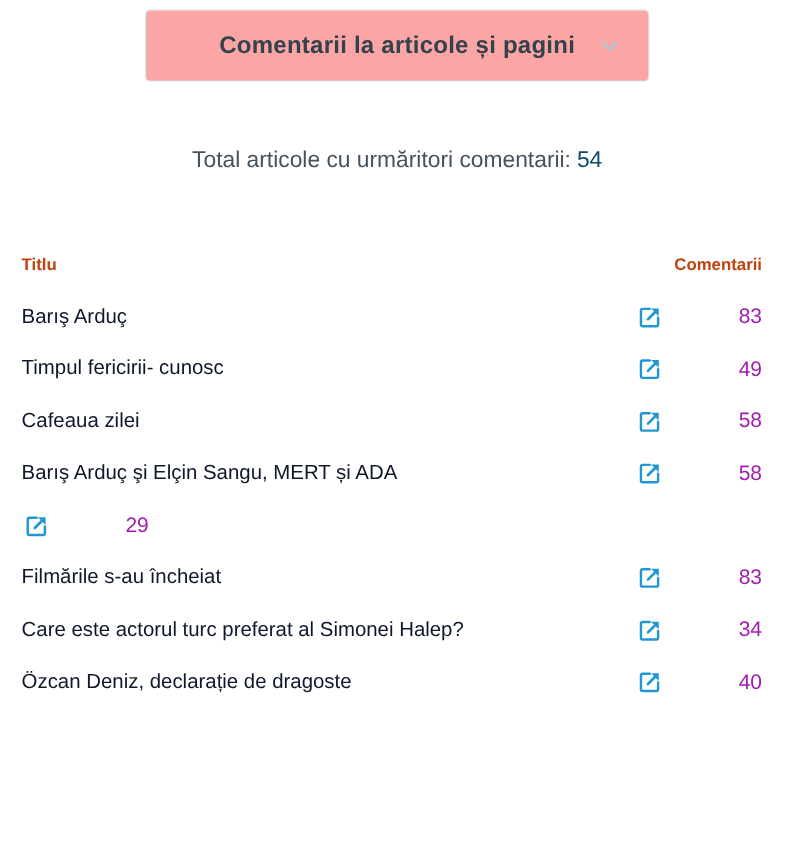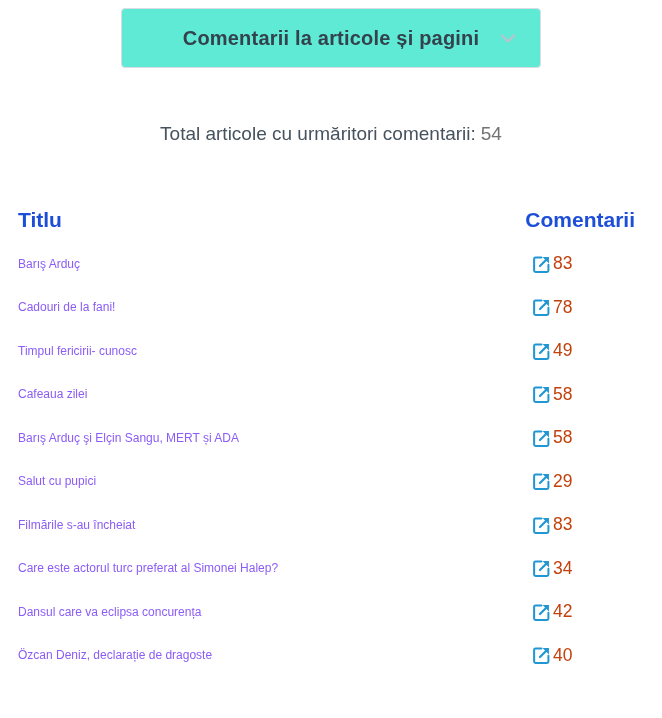--- a/index.html
+++ b/index.html
@@ -11,21 +11,21 @@
     overflow: hidden;
   }
   .page { width: 662px; height: 718px; position: relative; }
 
   
   .dropdown-wrap { padding-top: 8px; display: flex; justify-content: center; }
   .dropdown {
     position: relative;
     width: 420px;
     height: 60px;
-    background: #5eead4;
+    background: #fca5a5;
     border: 1px solid #d8dde3;
     border-radius: 4px;
     display: flex;
     align-items: center;
     justify-content: center;
     cursor: pointer;
     font-family: "Liberation Sans", sans-serif;
   }
   .dropdown-label {
     font-size: 20px;
@@ -45,66 +45,66 @@
 
   
   .summary {
     margin-top: 54px;
     text-align: center;
     font-size: 19px;
     color: #46535e;
     line-height: 24px;
   }
   .summary .count-link {
-    color: #737373;
+    color: #0c4a6e;
     text-decoration: none;
     cursor: pointer;
     margin-left: 5px;
   }
 
   
   .table { margin-top: 52px; padding: 0 27px 0 18px; }
   .thead {
     height: 44px;
     display: flex;
     align-items: center;
     justify-content: space-between;
-    font-size: 21px;
+    font-size: 14px;
     font-weight: 700;
-    color: #1d4ed8;
+    color: #c2410c;
   }
   .row {
     height: 43.5px;
     display: flex;
     align-items: center;
   }
   .title-link {
     flex: 1;
-    font-size: 12px;
-    color: #8b5cf6;
+    font-size: 17px;
+    color: #0f172a;
     text-decoration: none;
     cursor: pointer;
     white-space: nowrap;
     overflow: hidden;
     text-overflow: ellipsis;
   }
   .ext {
     width: 24px;
     display: flex;
     align-items: center;
     justify-content: flex-end;
     color: #2097d3;
     cursor: pointer;
     text-decoration: none;
   }
   .count {
     width: 82px;
-    text-align: left;
+    text-align: right;
     font-size: 17.5px;
-    color: #c2410c;
+    color: #a21caf;
   }
 </style>
 </head>
 <body>
 
 <div class="page">
 
   <div class="dropdown-wrap">
     <button class="dropdown">
       <span class="dropdown-label">Comentarii la articole și pagini</span>
@@ -130,31 +130,20 @@
       <svg viewBox="0 0 24 24" width="22" height="22">
         <path d="M19 12.8 V19 a1.6 1.6 0 0 1 -1.6 1.6 H5 A1.6 1.6 0 0 1 3.4 19 V6.4 A1.6 1.6 0 0 1 5 4.8 h6.4" fill="none" stroke="currentColor" stroke-width="2.2" stroke-linecap="round"></path>
         <path d="M9.8 14.2 L17.5 6.5" fill="none" stroke="currentColor" stroke-width="2.4" stroke-linecap="round"></path>
         <path d="M12.6 4.4 h7 v7 z" fill="currentColor"></path>
       </svg>
     </a>
     <span class="count">83</span>
   </div>
 
 
-  <div class="row">
-    <a class="title-link">Cadouri de la fani!</a>
-    <a class="ext">
-      <svg viewBox="0 0 24 24" width="22" height="22">
-        <path d="M19 12.8 V19 a1.6 1.6 0 0 1 -1.6 1.6 H5 A1.6 1.6 0 0 1 3.4 19 V6.4 A1.6 1.6 0 0 1 5 4.8 h6.4" fill="none" stroke="currentColor" stroke-width="2.2" stroke-linecap="round"></path>
-        <path d="M9.8 14.2 L17.5 6.5" fill="none" stroke="currentColor" stroke-width="2.4" stroke-linecap="round"></path>
-        <path d="M12.6 4.4 h7 v7 z" fill="currentColor"></path>
-      </svg>
-    </a>
-    <span class="count">78</span>
-  </div>
 
   <div class="row">
     <a class="title-link">Timpul fericirii- cunosc</a>
     <a class="ext">
       <svg viewBox="0 0 24 24" width="22" height="22">
         <path d="M19 12.8 V19 a1.6 1.6 0 0 1 -1.6 1.6 H5 A1.6 1.6 0 0 1 3.4 19 V6.4 A1.6 1.6 0 0 1 5 4.8 h6.4" fill="none" stroke="currentColor" stroke-width="2.2" stroke-linecap="round"></path>
         <path d="M9.8 14.2 L17.5 6.5" fill="none" stroke="currentColor" stroke-width="2.4" stroke-linecap="round"></path>
         <path d="M12.6 4.4 h7 v7 z" fill="currentColor"></path>
       </svg>
     </a>
@@ -179,21 +168,20 @@
       <svg viewBox="0 0 24 24" width="22" height="22">
         <path d="M19 12.8 V19 a1.6 1.6 0 0 1 -1.6 1.6 H5 A1.6 1.6 0 0 1 3.4 19 V6.4 A1.6 1.6 0 0 1 5 4.8 h6.4" fill="none" stroke="currentColor" stroke-width="2.2" stroke-linecap="round"></path>
         <path d="M9.8 14.2 L17.5 6.5" fill="none" stroke="currentColor" stroke-width="2.4" stroke-linecap="round"></path>
         <path d="M12.6 4.4 h7 v7 z" fill="currentColor"></path>
       </svg>
     </a>
     <span class="count">58</span>
   </div>
 
   <div class="row">
-    <a class="title-link">Salut cu pupici</a>
     <a class="ext">
       <svg viewBox="0 0 24 24" width="22" height="22">
         <path d="M19 12.8 V19 a1.6 1.6 0 0 1 -1.6 1.6 H5 A1.6 1.6 0 0 1 3.4 19 V6.4 A1.6 1.6 0 0 1 5 4.8 h6.4" fill="none" stroke="currentColor" stroke-width="2.2" stroke-linecap="round"></path>
         <path d="M9.8 14.2 L17.5 6.5" fill="none" stroke="currentColor" stroke-width="2.4" stroke-linecap="round"></path>
         <path d="M12.6 4.4 h7 v7 z" fill="currentColor"></path>
       </svg>
     </a>
     <span class="count">29</span>
   </div>
 
@@ -214,31 +202,20 @@
     <a class="ext">
       <svg viewBox="0 0 24 24" width="22" height="22">
         <path d="M19 12.8 V19 a1.6 1.6 0 0 1 -1.6 1.6 H5 A1.6 1.6 0 0 1 3.4 19 V6.4 A1.6 1.6 0 0 1 5 4.8 h6.4" fill="none" stroke="currentColor" stroke-width="2.2" stroke-linecap="round"></path>
         <path d="M9.8 14.2 L17.5 6.5" fill="none" stroke="currentColor" stroke-width="2.4" stroke-linecap="round"></path>
         <path d="M12.6 4.4 h7 v7 z" fill="currentColor"></path>
       </svg>
     </a>
     <span class="count">34</span>
   </div>
 
-  <div class="row">
-    <a class="title-link">Dansul care va eclipsa concurența</a>
-    <a class="ext">
-      <svg viewBox="0 0 24 24" width="22" height="22">
-        <path d="M19 12.8 V19 a1.6 1.6 0 0 1 -1.6 1.6 H5 A1.6 1.6 0 0 1 3.4 19 V6.4 A1.6 1.6 0 0 1 5 4.8 h6.4" fill="none" stroke="currentColor" stroke-width="2.2" stroke-linecap="round"></path>
-        <path d="M9.8 14.2 L17.5 6.5" fill="none" stroke="currentColor" stroke-width="2.4" stroke-linecap="round"></path>
-        <path d="M12.6 4.4 h7 v7 z" fill="currentColor"></path>
-      </svg>
-    </a>
-    <span class="count">42</span>
-  </div>
 
   <div class="row">
     <a class="title-link">Özcan Deniz, declarație de dragoste</a>
     <a class="ext">
       <svg viewBox="0 0 24 24" width="22" height="22">
         <path d="M19 12.8 V19 a1.6 1.6 0 0 1 -1.6 1.6 H5 A1.6 1.6 0 0 1 3.4 19 V6.4 A1.6 1.6 0 0 1 5 4.8 h6.4" fill="none" stroke="currentColor" stroke-width="2.2" stroke-linecap="round"></path>
         <path d="M9.8 14.2 L17.5 6.5" fill="none" stroke="currentColor" stroke-width="2.4" stroke-linecap="round"></path>
         <path d="M12.6 4.4 h7 v7 z" fill="currentColor"></path>
       </svg>
     </a>

